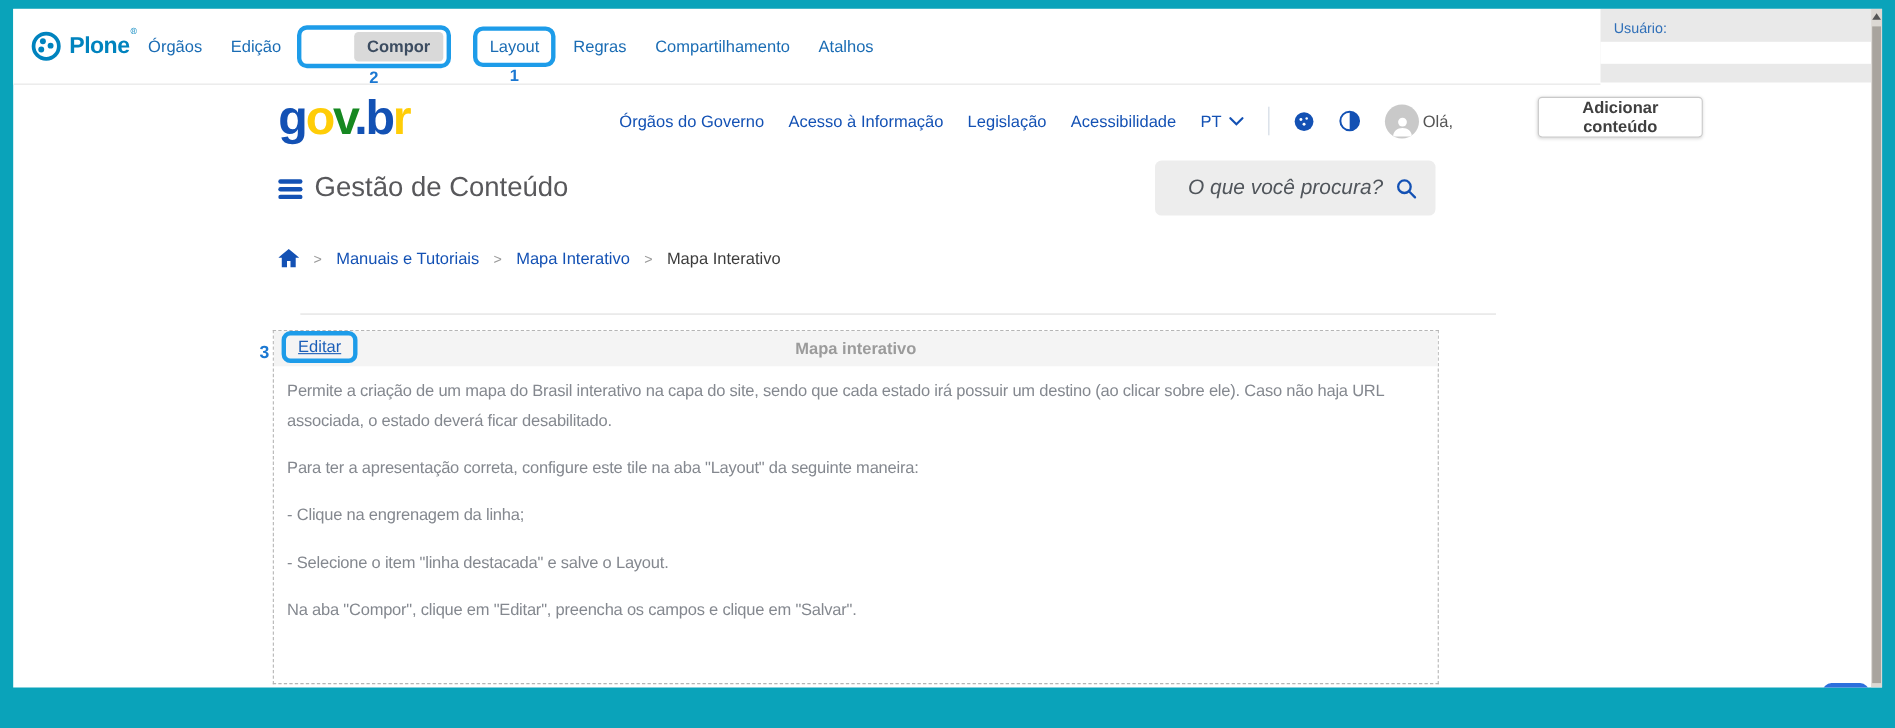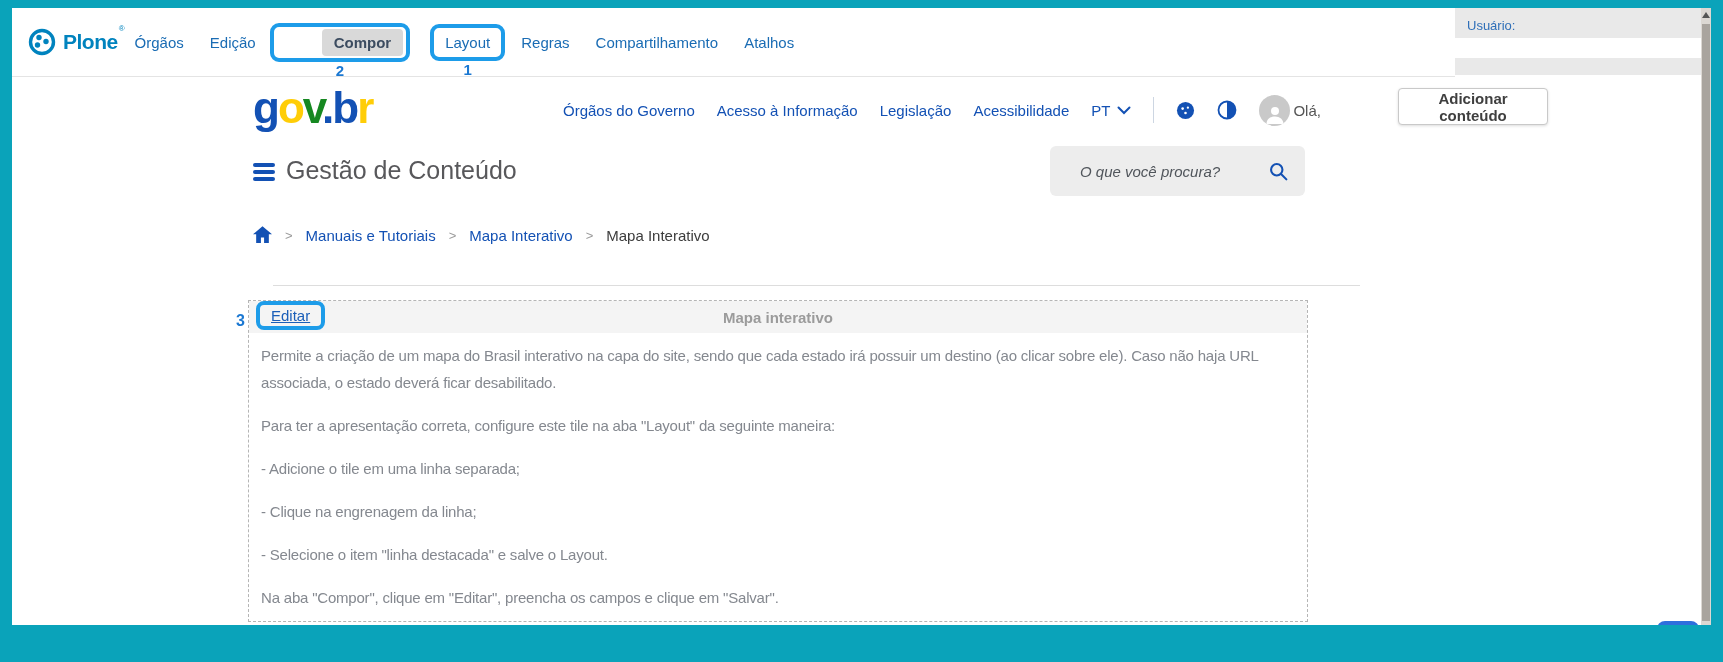--- a/index.html
+++ b/index.html
@@ -41,21 +41,21 @@
   .icon-btn{display:inline-flex;cursor:pointer;}
   .user-chip{display:inline-flex;align-items:center;gap:3px;cursor:pointer;}
   .avatar{width:31px;height:31px;border-radius:50%;background:#c9c9c9;display:inline-flex;align-items:flex-end;justify-content:center;overflow:hidden;}
   .greeting{color:#555;font-size:15px;}
 
   
   .hamburger{position:absolute;left:241px;top:155px;width:22px;cursor:pointer;}
   .hamburger i{display:block;height:3.5px;background:#1351B4;border-radius:2px;margin-bottom:3.5px;}
   .page-title{position:absolute;left:274px;top:148px;margin:0;font-size:25px;font-weight:400;color:#58585b;}
   .search-box{position:absolute;left:1038px;top:138px;width:255px;height:50px;background:#ededed;border-radius:6px;display:flex;align-items:center;padding:0 16px 0 28px;box-sizing:border-box;}
-  .search-input{flex:1;border:none;background:transparent;outline:none;font-style:italic;font-size:15px;color:#15803d;font-family:"Liberation Sans",sans-serif;min-width:0;}
+  .search-input{flex:1;border:none;background:transparent;outline:none;font-style:italic;font-size:19px;color:#15803d;font-family:"Liberation Sans",sans-serif;min-width:0;}
   .search-input::placeholder{color:#50555b;opacity:1;}
 
   
   .breadcrumb{position:absolute;left:241px;top:216px;height:22px;display:flex;align-items:center;gap:13px;font-size:15px;}
   .bc-sep{color:#9a9a9a;font-size:13px;}
   .bc-link{color:#1351B4;text-decoration:none;cursor:pointer;}
   .bc-current{color:#3c3c3c;}
   .content-topline{position:absolute;left:261px;top:277px;width:1087px;height:1px;background:#ddd;}
 
   
@@ -187,21 +187,20 @@
       <div class="tile-header">
         <span class="edit-ring">
           <a class="edit-link">Editar</a>
           <span class="edit-num">3</span>
         </span>
         <span class="tile-title">Mapa interativo</span>
       </div>
       <div class="tile-body">
         <p>Permite a criação de um mapa do Brasil interativo na capa do site, sendo que cada estado irá possuir um destino (ao clicar sobre ele). Caso não haja URL associada, o estado deverá ficar desabilitado.</p>
         <p>Para ter a apresentação correta, configure este tile na aba "Layout" da seguinte maneira:</p>
-        <p>- Adicione o tile em uma linha separada;</p>
         <p>- Clique na engrenagem da linha;</p>
         <p>- Selecione o item "linha destacada" e salve o Layout.</p>
         <p>Na aba "Compor", clique em "Editar", preencha os campos e clique em "Salvar".</p>
       </div>
     </div>
 
     <div class="vlibras">
       <svg width="28" height="22" viewBox="0 0 28 22">
         <g stroke="#fff" stroke-width="1.8" stroke-linecap="round" fill="none">
           <path d="M7 10 L4.5 4"></path>

